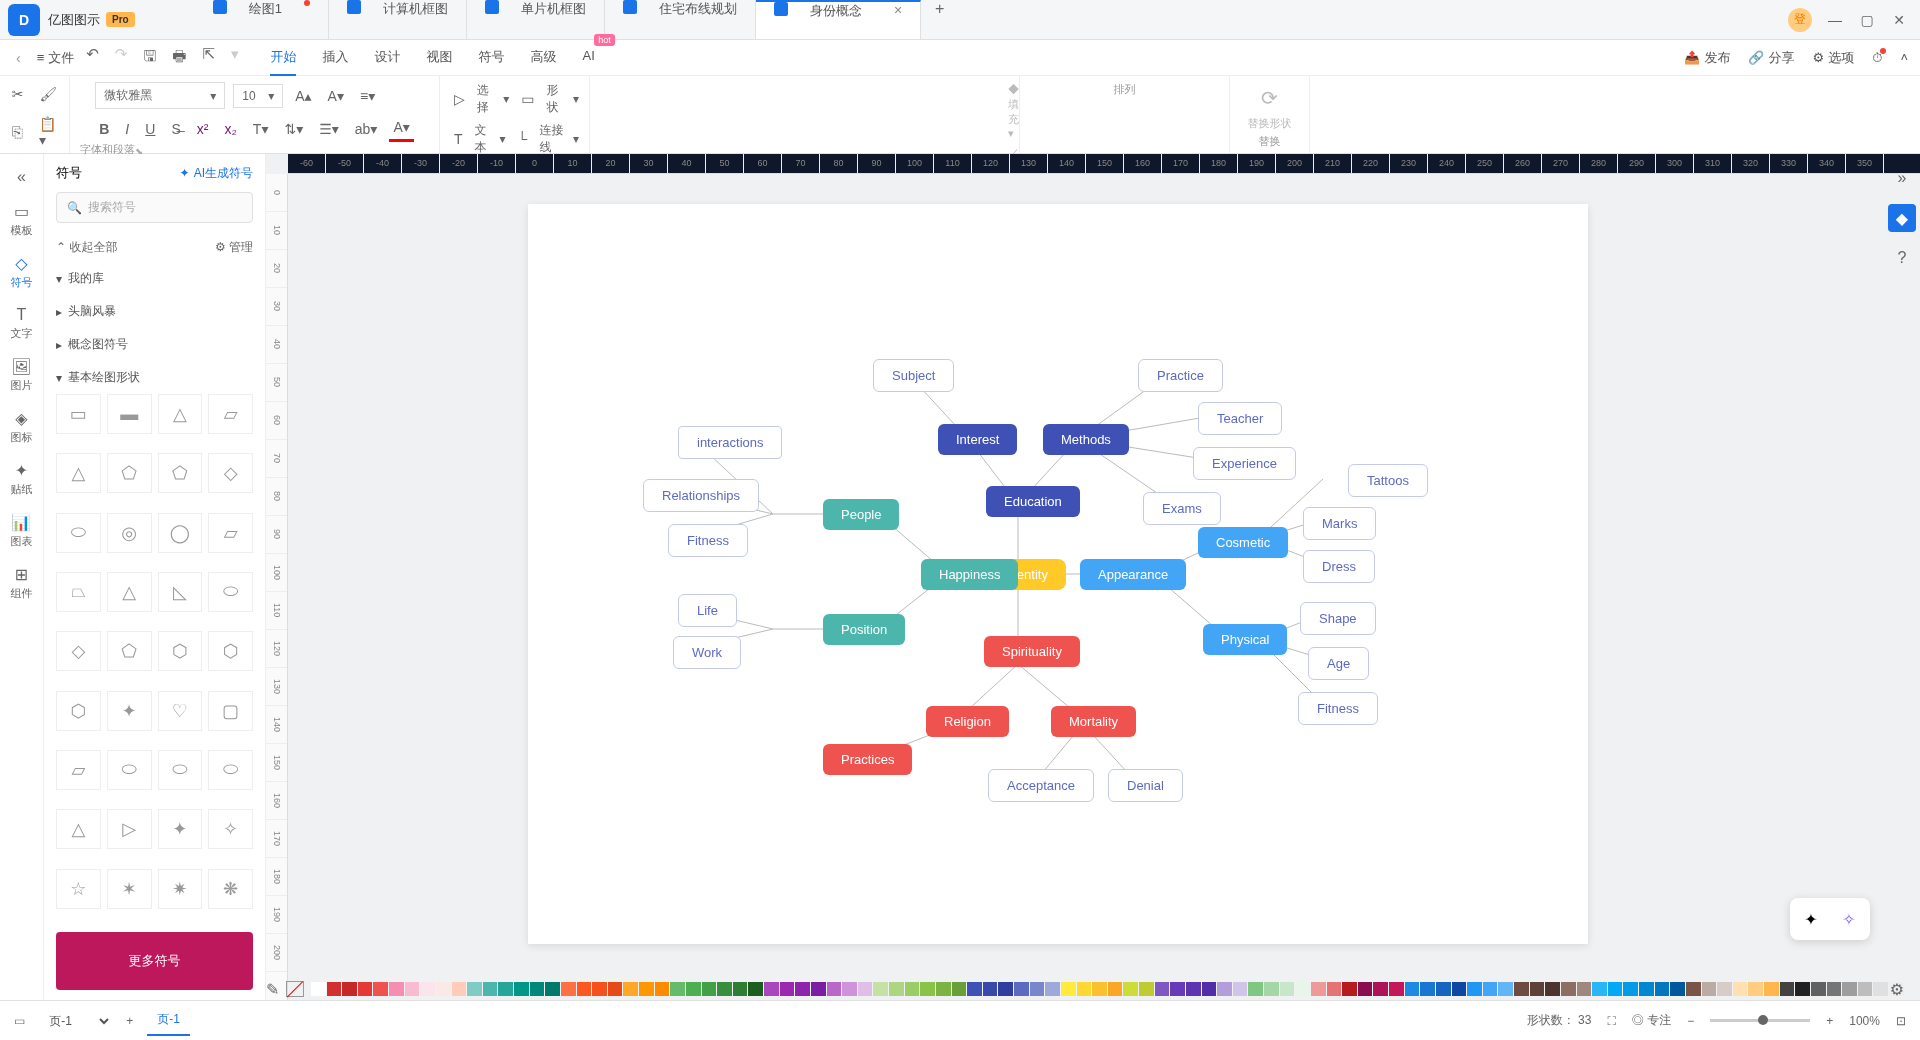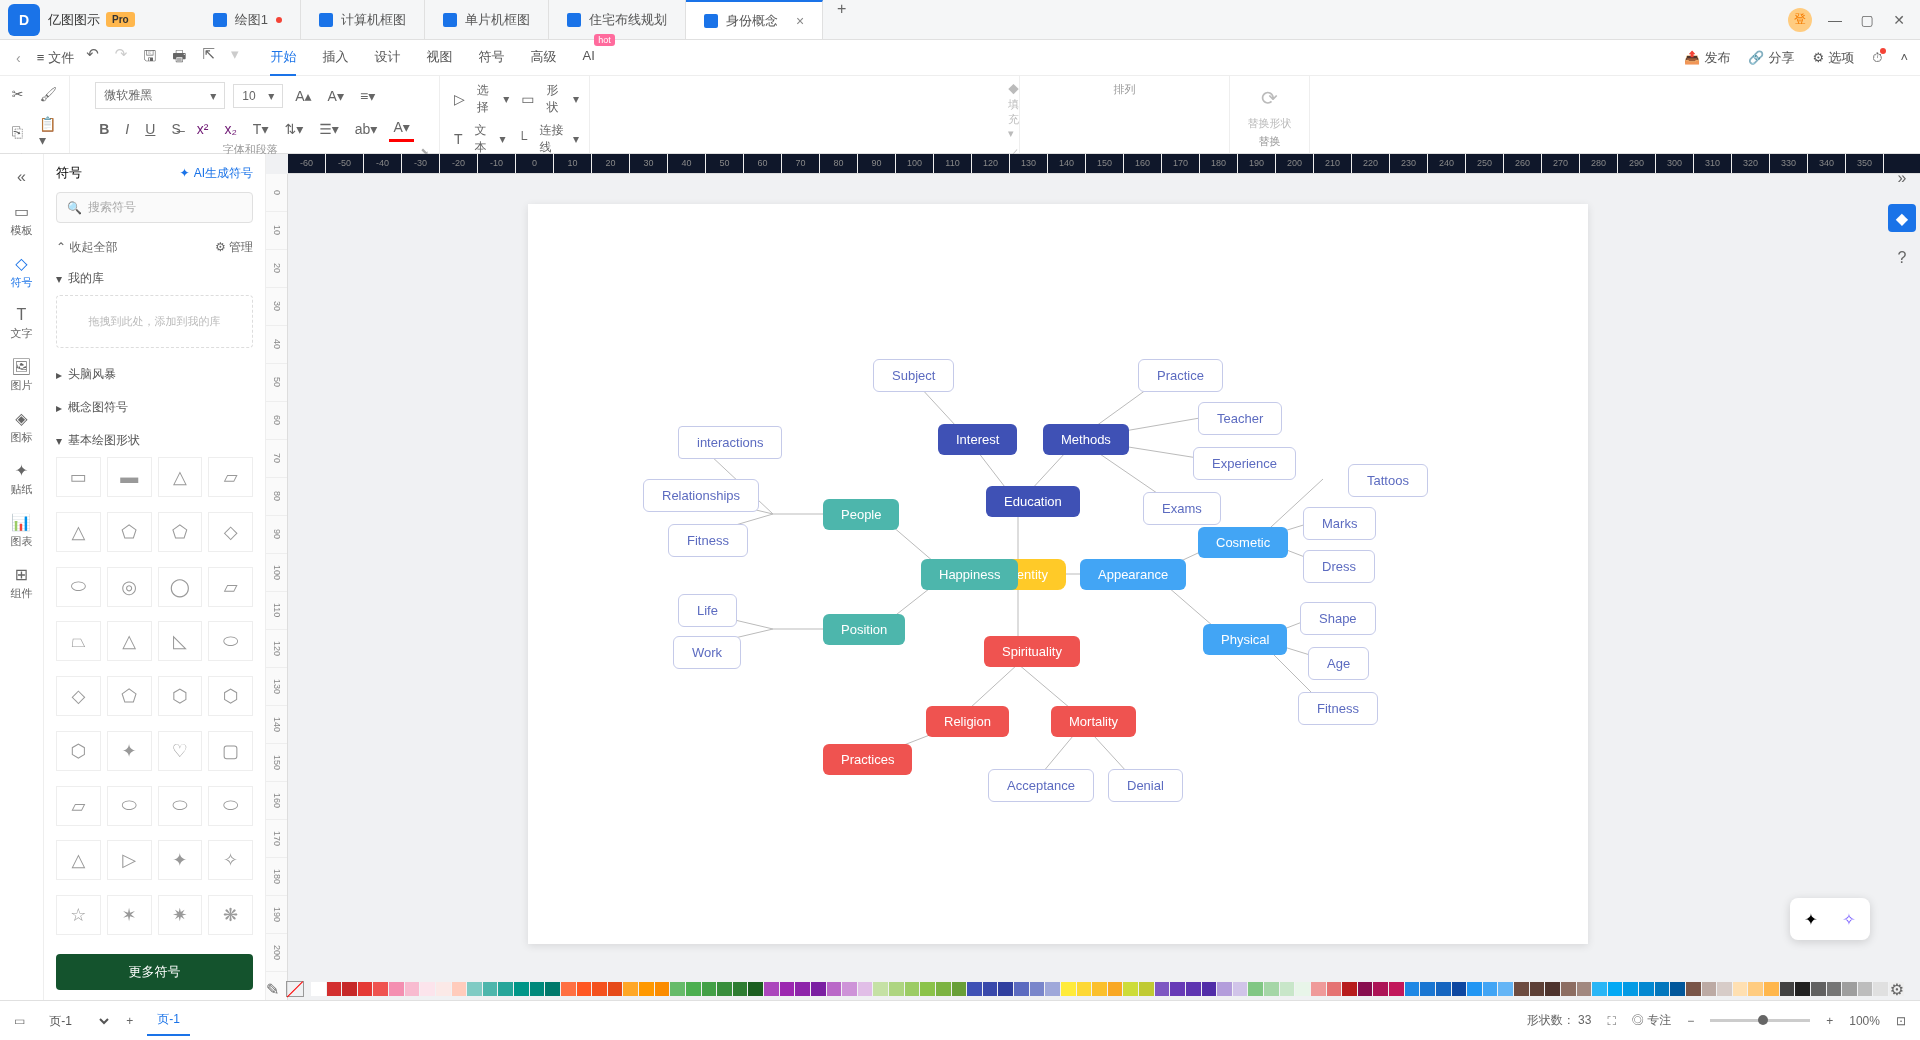--- a/index.html
+++ b/index.html
@@ -2,21 +2,21 @@
 <html><head>
 <meta charset="utf-8">
 <style>
 *{box-sizing:border-box;margin:0;padding:0;font-family:"Microsoft YaHei",sans-serif;user-select:none}
 body{background:#fff;overflow:hidden;width:1920px;height:1040px;position:relative}
 .title-bar{height:40px;background:#f5f6f7;display:flex;align-items:center;border-bottom:1px solid #e0e0e0}
 .app-logo{width:32px;height:32px;background:#1a73e8;border-radius:6px;margin:0 8px;display:flex;align-items:center;justify-content:center;color:#fff;font-weight:700;font-size:14px}
 .app-name{font-size:13px;color:#333;margin-right:6px}
 .pro-badge{background:#ffb74d;color:#333;font-size:10px;padding:2px 6px;border-radius:3px;font-weight:600}
 .tabs{display:flex;height:100%;margin-left:60px}
-.tab{display:flex;align-items:center;padding:0 18px;font-size:13px;color:#555;border-right:1px solid #e0e0e0;position:relative;gap:8px}
+.tab{display:flex;padding:0 18px;font-size:13px;color:#555;border-right:1px solid #e0e0e0;position:relative;gap:22px}
 .tab.active{background:#fff;border-top:2px solid #1a73e8}
 .tab-icon{width:14px;height:14px;background:#1a73e8;border-radius:2px;display:inline-block}
 .tab-dot{width:6px;height:6px;border-radius:50%;background:#f44336}
 .tab-close{margin-left:10px;color:#888;font-size:14px}
 .tab-add{padding:0 14px;color:#666;font-size:16px}
 .title-right{margin-left:auto;display:flex;align-items:center;gap:14px;padding-right:12px}
 .avatar{width:24px;height:24px;border-radius:50%;background:#ffcc80;display:flex;align-items:center;justify-content:center;font-size:12px;color:#f57c00}
 .win-btn{width:18px;color:#666;font-size:14px;text-align:center}
 
 .menu-bar{height:36px;display:flex;align-items:center;padding:0 12px;gap:12px;border-bottom:1px solid #eee;font-size:13px;color:#555}
@@ -54,21 +54,21 @@
 
 .symbol-panel{width:222px;border-right:1px solid #eee;display:flex;flex-direction:column;background:#fff}
 .sp-header{display:flex;justify-content:space-between;align-items:center;padding:10px 12px;font-size:13px}
 .ai-gen{color:#1a73e8;font-size:12px;display:flex;align-items:center;gap:4px}
 .sp-search{margin:0 12px 10px;border:1px solid #e0e0e0;border-radius:4px;padding:6px 10px;font-size:12px;color:#aaa;display:flex;align-items:center;gap:6px;background:#fafafa}
 .sp-row{display:flex;justify-content:space-between;padding:6px 12px;font-size:12px;color:#666;align-items:center}
 .sp-section{padding:8px 12px;font-size:12px;color:#555;display:flex;align-items:center;gap:6px}
 .sp-drop{margin:0 12px 10px;border:1px dashed #ddd;padding:18px;text-align:center;font-size:11px;color:#bbb;border-radius:4px}
 .shape-grid{display:grid;grid-template-columns:repeat(4,1fr);gap:6px;padding:0 12px;overflow-y:auto;flex:1}
 .shape-cell{height:40px;border:1px solid #eee;display:flex;align-items:center;justify-content:center;color:#999;font-size:18px}
-.more-btn{margin:10px 12px;background:#14532d;color:#fff;text-align:center;padding:9px;border-radius:4px;font-size:13px}
+.more-btn{margin:10px 12px;background:#be185d;color:#fff;text-align:center;padding:20px;border-radius:4px;font-size:13px}
 
 .canvas-wrap{flex:1;position:relative;background:#f0f1f3;overflow:hidden}
 .ruler-h{position:absolute;top:0;left:22px;right:0;height:20px;background:#0f172a;border-bottom:1px solid #ddd;display:flex;font-size:9px;color:#888}
 .ruler-h span{width:38px;text-align:center;border-right:1px solid #eee;padding-top:4px}
 .ruler-v{position:absolute;top:20px;left:0;width:22px;bottom:0;background:#fafafa;border-right:1px solid #ddd;display:flex;flex-direction:column;font-size:9px;color:#888}
 .ruler-v span{height:38px;display:flex;align-items:center;justify-content:center;writing-mode:vertical-rl;border-bottom:1px solid #eee}
 .canvas{position:absolute;top:20px;left:22px;right:0;bottom:0;overflow:auto}
 .page{position:absolute;left:240px;top:30px;width:1060px;height:740px;background:#fff;box-shadow:0 2px 8px rgba(0,0,0,.1)}
 
 .node{position:absolute;padding:8px 18px;border-radius:6px;font-size:13px;text-align:center;white-space:nowrap}
@@ -209,21 +209,21 @@
             <span class="rb-btn grey">x²</span>
             <span class="rb-btn grey">x₂</span>
             <span class="rb-btn">T▾</span>
             <span class="rb-btn">⇅▾</span>
             <span class="rb-btn">☰▾</span>
             <span class="rb-btn">ab▾</span>
             <span class="rb-btn" style="border-bottom:3px solid red">A▾</span>
         </div>
       </div>
     </div>
-    <div class="ribbon-label" style="width:100%;display:flex;justify-content:space-between">
+    <div class="ribbon-label" style="width:100%;display:flex;">
         <span></span>
         <span>字体和段落</span>
         <span class="corner">⬊</span>
       </div>
   </div>
   <div class="ribbon-group" style="width:150px">
     <div class="ribbon-group-content">
         <div class="rb-col">
       <div class="rb-row"><span class="rb-btn">▷</span><span>选择</span>▾ <span class="rb-btn">▭</span><span>形状</span>▾</div>
       <div class="rb-row"><span class="rb-btn">T</span><span>文本</span>▾ <span class="rb-btn">└</span><span>连接线</span>▾</div>
@@ -314,21 +314,20 @@
       </div>
     <div class="sp-search">
         <span>🔍</span>
         <span>搜索符号</span>
       </div>
     <div class="sp-row">
         <span>⌃ <span>收起全部</span></span>
         <span>⚙ <span>管理</span></span>
       </div>
     <div class="sp-section">▾ <span>我的库</span></div>
-    <div class="sp-drop">拖拽到此处，添加到我的库</div>
     <div class="sp-section">▸ <span>头脑风暴</span></div>
     <div class="sp-section">▸ <span>概念图符号</span></div>
     <div class="sp-section">▾ <span>基本绘图形状</span></div>
     <div class="shape-grid" id="shape-grid">
         <div class="shape-cell">▭</div>
         <div class="shape-cell">▬</div>
         <div class="shape-cell">△</div>
         <div class="shape-cell">▱</div>
         <div class="shape-cell">△</div>
         <div class="shape-cell">⬠</div>

